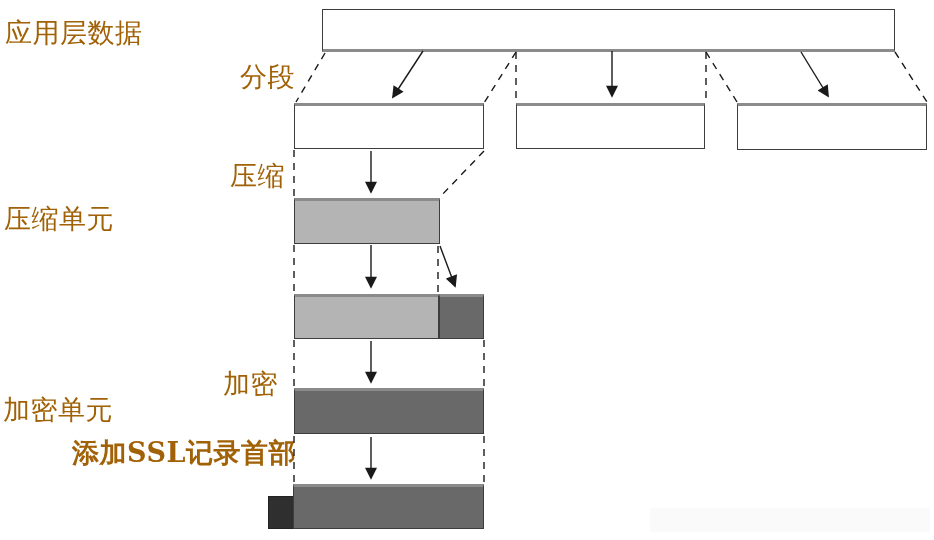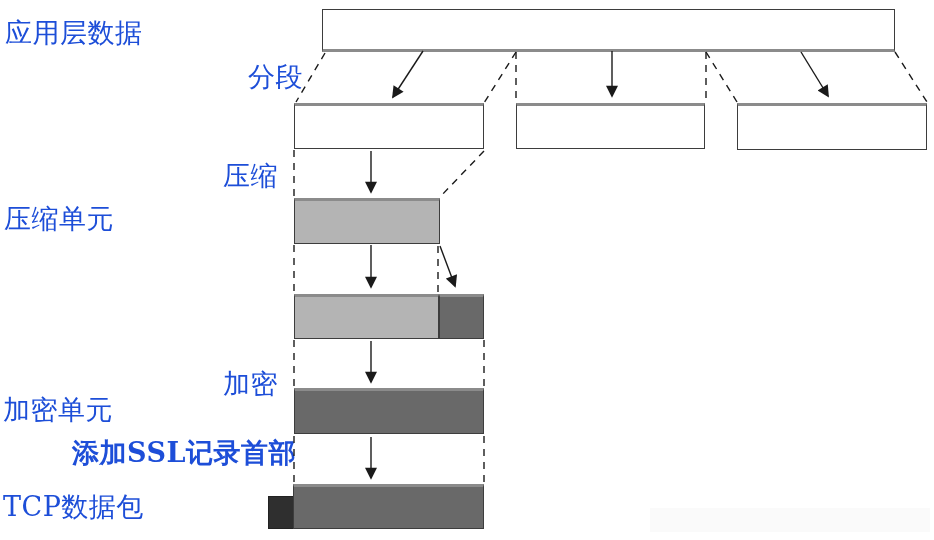--- a/index.html
+++ b/index.html
@@ -15,21 +15,21 @@
     font-family: "DejaVu Serif", "Liberation Serif", serif;
     color: #000;
     overflow: hidden;
   }
   .lbl {
     position: absolute;
     font-size: 27px;
     line-height: 31px;
     white-space: nowrap;
     letter-spacing: 0.5px;
-    color: #1d4ed8;
+    color: #a16207;
   }
   .box {
     position: absolute;
     box-sizing: border-box;
     border: 1px solid var(--border-dark, #3d3d3d);
     border-top: 3px solid var(--border-gray, #8b8b8b);
     background: #ffffff;
   }
   .box.app {
     border: 1px solid var(--border-dark, #3d3d3d);
@@ -64,27 +64,26 @@
     fill: none;
   }
   #ah path { fill: var(--line, #111); }
 </style>
 </head>
 <body>
 
 <div class="canvas">
 
   <div class="lbl" style="left:5px; top:17px;">应用层数据</div>
-  <div class="lbl" style="left:248px; top:61px;">分段</div>
-  <div class="lbl" style="left:223px; top:160px;">压缩</div>
+  <div class="lbl" style="left:240px; top:61px;">分段</div>
+  <div class="lbl" style="left:230px; top:160px;">压缩</div>
   <div class="lbl" style="left:4px; top:203px;">压缩单元</div>
   <div class="lbl" style="left:223px; top:368px;">加密</div>
   <div class="lbl" style="left:3px; top:394px;">加密单元</div>
   <div class="lbl" style="left:72px; top:437px;font-weight:bold;">添加SSL记录首部</div>
-  <div class="lbl" style="left:3px; top:491px;">TCP数据包</div>
 
   <div class="box app" style="left:322px; top:9px;   width:573px; height:43px;"></div>
 
   <div class="box" style="left:294px; top:103px; width:190px; height:46px;"></div>
   <div class="box" style="left:516px; top:103px; width:189px; height:46px;"></div>
   <div class="box" style="left:737px; top:103px; width:190px; height:47px;"></div>
 
   <div class="box light" style="left:294px; top:198px; width:146px; height:46px;"></div>
 
   <div class="box light" style="left:294px; top:294px; width:145px; height:45px;"></div>

